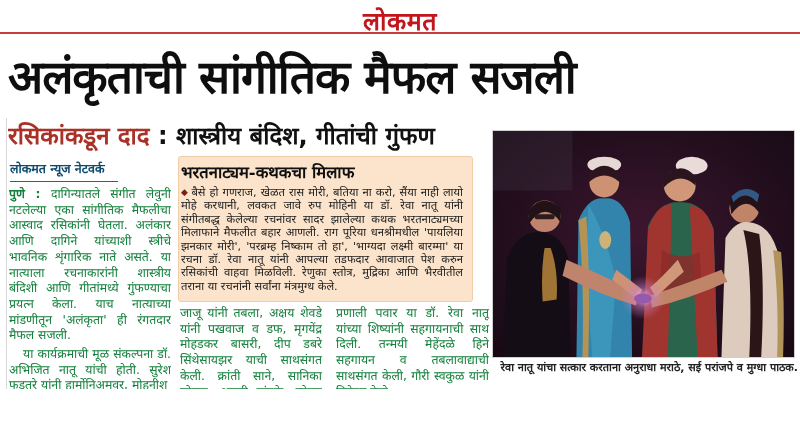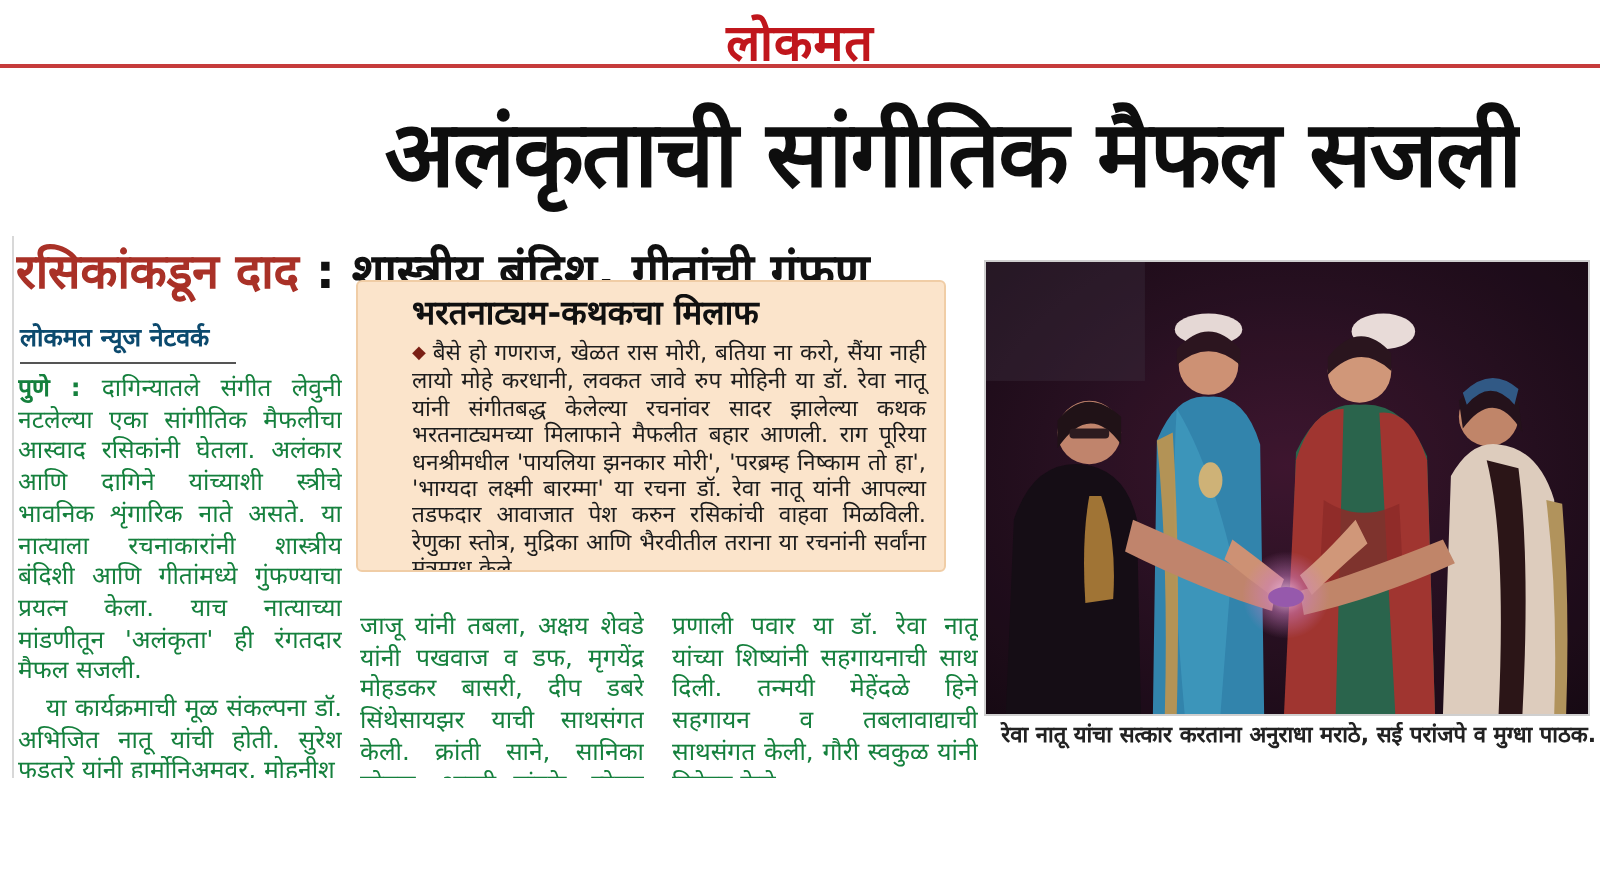--- a/index.html
+++ b/index.html
@@ -17,44 +17,44 @@
     font-family:"DejaVu Sans","Liberation Sans",sans-serif;color:var(--ink);
   }
   .masthead{
     position:absolute;top:3px;left:0;width:100%;text-align:center;
     font-size:25px;font-weight:800;color:var(--masthead_red);letter-spacing:.5px;
   }
   .rule-red{position:absolute;top:32px;left:0;width:800px;height:2px;background:var(--rule_red);}
   .headline{
     position:absolute;top:42px;left:8px;width:752px;height:72px;
     font-size:46px;font-weight:800;color:#0e0e0e;line-height:70px;
-    white-space:nowrap;overflow:hidden;letter-spacing:-1px;text-align:right;
+    white-space:nowrap;overflow:hidden;letter-spacing:-1px;
   }
   .subhead{
     position:absolute;top:121px;left:8px;width:480px;height:32px;
     font-size:24px;line-height:30px;white-space:nowrap;overflow:hidden;font-weight:700;
   }
   .subhead .lead{color:var(--subhead_red);}
   .subhead .rest{color:#111;font-weight:700;}
   .byline{
     position:absolute;top:160px;left:10px;font-size:12.5px;font-weight:700;color:#0c4a6e;
   }
   .byline-underline{position:absolute;top:181px;left:10px;width:108px;height:1px;background:#555;}
   .vline-left{position:absolute;top:118px;left:6px;width:1px;height:272px;background:#d8d8d8;}
   .col{
     position:absolute;font-size:12.3px;line-height:15.7px;text-align:justify;color:#15803d;
   }
   .col1{top:187px;left:9px;width:162px;height:202px;overflow:hidden;}
   .col1 .p2{text-indent:14px;margin-top:3px;}
   .col1 p{margin:0;}
   .lead-bold{font-weight:800;}
   .hbox{
-    position:absolute;top:140px;left:178px;width:295px;height:146px;
+    position:absolute;top:156px;left:178px;width:295px;height:146px;
     background:var(--box_bg);border:1px solid var(--box_border);border-radius:3px;
-    padding:6px 9px 4px 27px;box-sizing:border-box;overflow:hidden;
+    padding:6px 9px 4px 2px;box-sizing:border-box;overflow:hidden;
   }
   .hbox-title{font-size:16.5px;font-weight:800;color:#101010;margin:0 0 3px 0;line-height:20px;white-space:nowrap;overflow:hidden;}
   .hbox-body{font-size:11.3px;line-height:13.4px;text-align:justify;color:#1d1d1d;margin:0;}
   .hbox-bullet{color:#7a1f14;font-size:9px;vertical-align:1px;margin-right:3px;}
   .col2{top:306px;left:180px;width:142px;height:86px;overflow:hidden;}
   .col3{top:306px;left:336px;width:153px;height:86px;overflow:hidden;}
   .photo{
     position:absolute;top:130px;left:492px;width:303px;height:228px;
     border:1px solid #cfcfcf;background:#120a10;box-sizing:border-box;overflow:hidden;
   }

